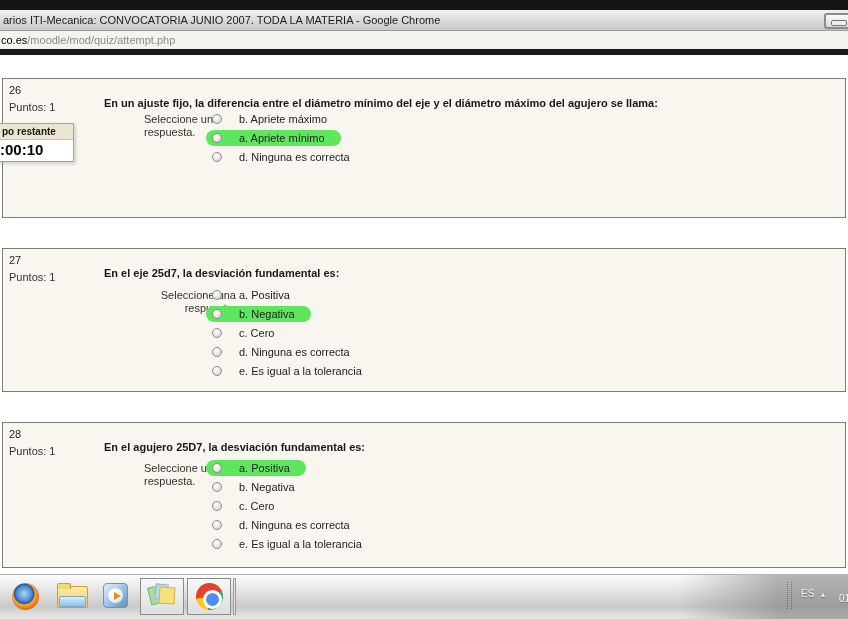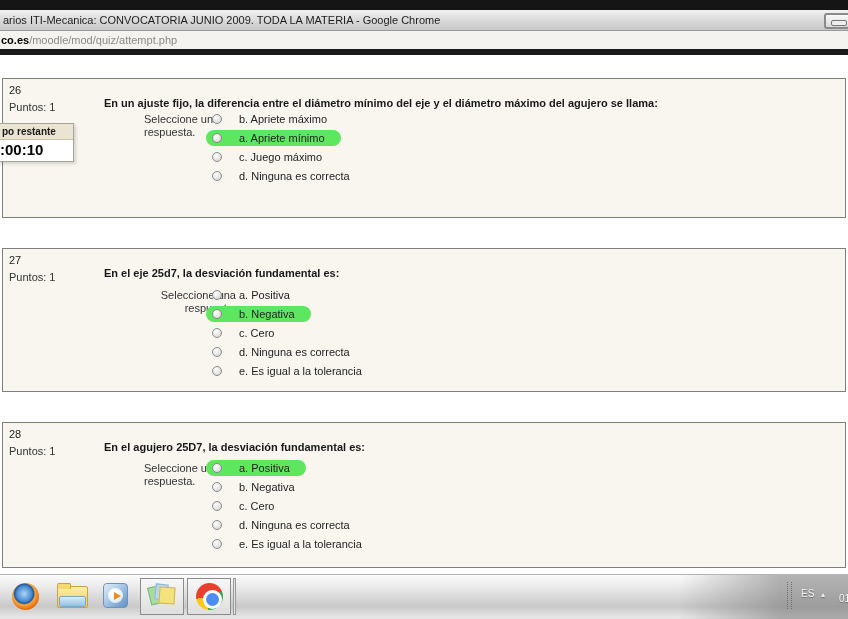--- a/index.html
+++ b/index.html
@@ -11,21 +11,21 @@
   .topstrip { position:absolute; left:0; top:0; width:100%; height:10px; background:#151515; }
   .titlebar { position:absolute; left:0; top:10px; width:100%; height:21px;
               background:linear-gradient(#f2f2f2,#d9d9d9 55%,#c7c7c7); border-bottom:1px solid #9a9a9a; }
   .title-text { position:absolute; left:3px; top:4px; font-size:11px; color:#1c1c1c; white-space:nowrap; }
   .win-btn { position:absolute; right:-16px; top:3px; width:40px; height:16px; border:2px solid #8a8a8a;
              border-radius:3px; background:linear-gradient(#fafafa,#d8d8d8); }
   .win-btn::after { content:""; position:absolute; left:5px; top:5px; width:14px; height:4px;
              border:1px solid #777; border-radius:2px; background:#eee; }
   .urlbar { position:absolute; left:0; top:31px; width:100%; height:18px; background:#f4f3f0; }
   .url-text { position:absolute; left:1px; top:3px; font-size:11px; color:#8a8a8a; white-space:nowrap; }
-  .url-domain { color:#000; font-weight:bold; }
+  .url-domain { color:#000; font-weight:normal; }
   .chrome-sep { position:absolute; left:0; top:49px; width:100%; height:6px; background:#1a1a1a; }
 
   
   .content { position:absolute; left:0; top:55px; width:100%; height:519px; background:#ffffff; }
 
   .qbox { position:absolute; left:2px; width:844px; background:#f8f6ef; border:1px solid #7d7d7a; }
   #q26 { top:78px; height:140px; }
   #q27 { top:248px; height:144px;text-align:right; }
   #q28 { top:422px; height:146px; }
   .qnum { position:absolute; left:6px; top:5px; font-size:11px; color:#222; }
@@ -98,21 +98,21 @@
       text-shadow:0 1px 1px rgba(0,0,0,0.35); }
 </style>
 </head>
 <body>
 
 <div class="screen">
 
   <div class="topstrip"></div>
 
   <div class="titlebar">
-    <span class="title-text">arios ITI-Mecanica: CONVOCATORIA JUNIO 2009. TODA LA MATERIA - Google Chrome</span>
+    <span class="title-text">arios ITI-Mecanica: CONVOCATORIA JUNIO 2007. TODA LA MATERIA - Google Chrome</span>
     <span class="win-btn"></span>
   </div>
 
   <div class="urlbar">
     <span class="url-text"><span class="url-domain">co.es</span><span>/moodle/mod/quiz/attempt.php</span></span>
   </div>
 
   <div class="chrome-sep"></div>
 
   <div class="content"></div>
@@ -131,26 +131,20 @@
       </div>
       <div class="opt-row">
         <span class="pill hl">
             <span class="radio"></span>
             <span class="opt-label">a. Apriete mínimo</span>
           </span>
       </div>
       <div class="opt-row">
         <span class="pill">
             <span class="radio"></span>
-            <span class="opt-label">c. Juego máximo</span>
-          </span>
-      </div>
-      <div class="opt-row">
-        <span class="pill">
-            <span class="radio"></span>
             <span class="opt-label">d. Ninguna es correcta</span>
           </span>
       </div>
     </div>
   </section>
 
   <section class="qbox" id="q27">
     <span class="qnum">27</span>
     <span class="qpoints">Puntos: 1</span>
     <div class="qtitle">En el eje 25d7, la desviación fundamental es:</div>

